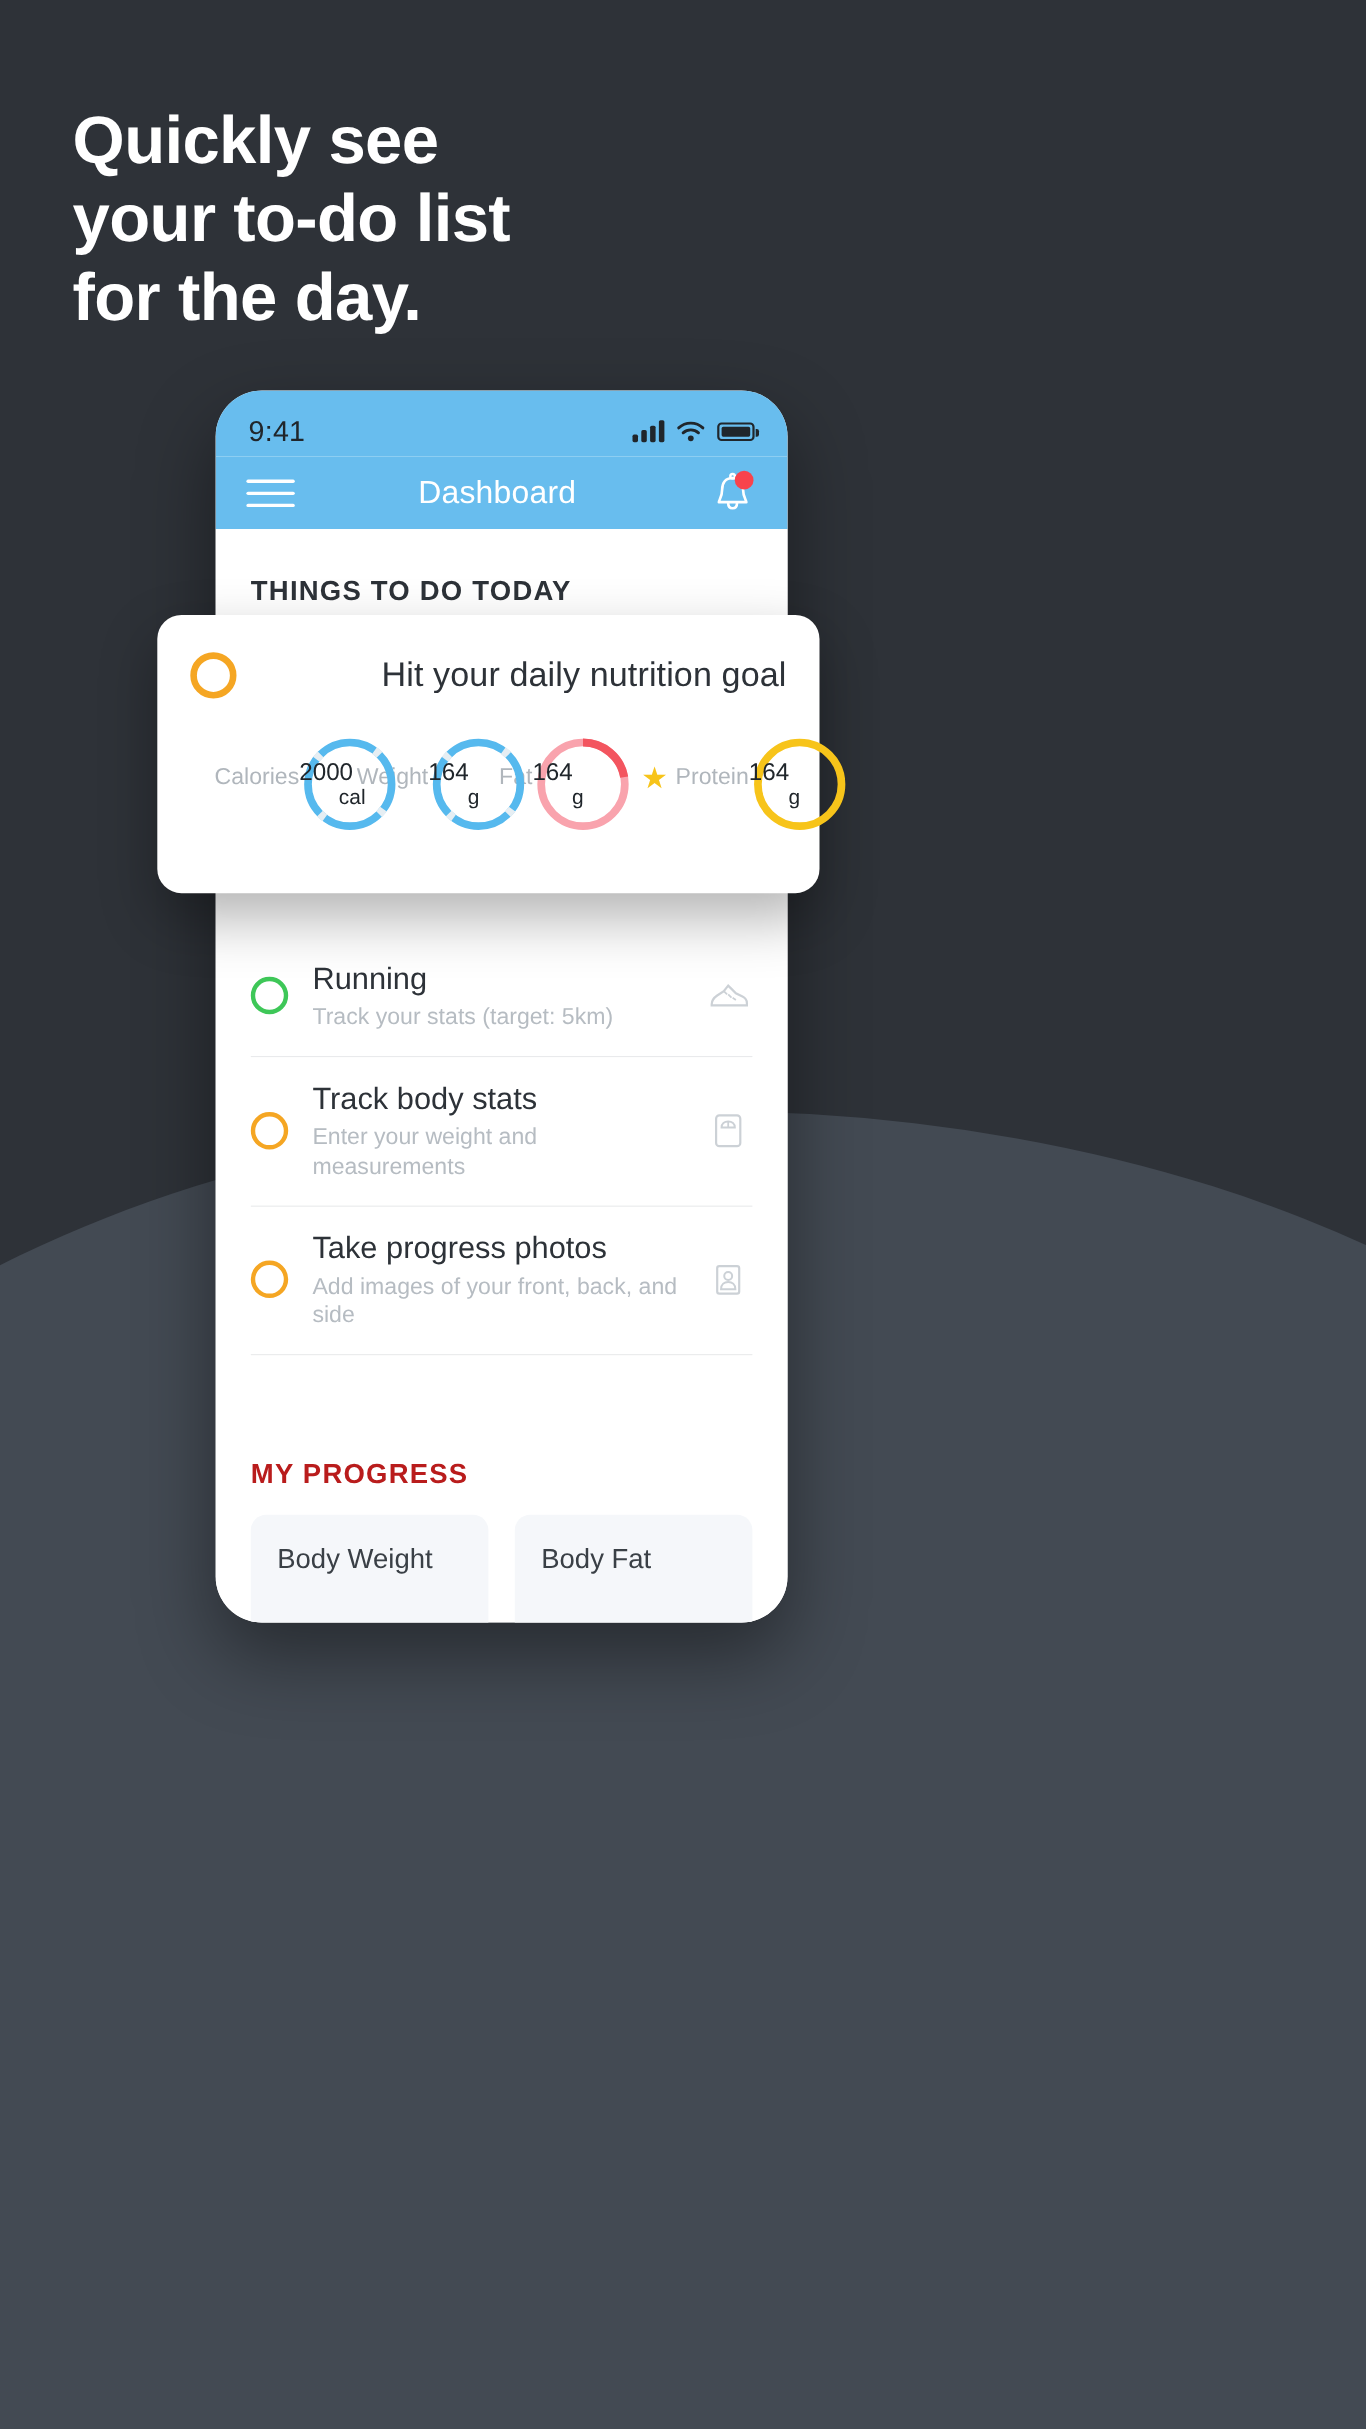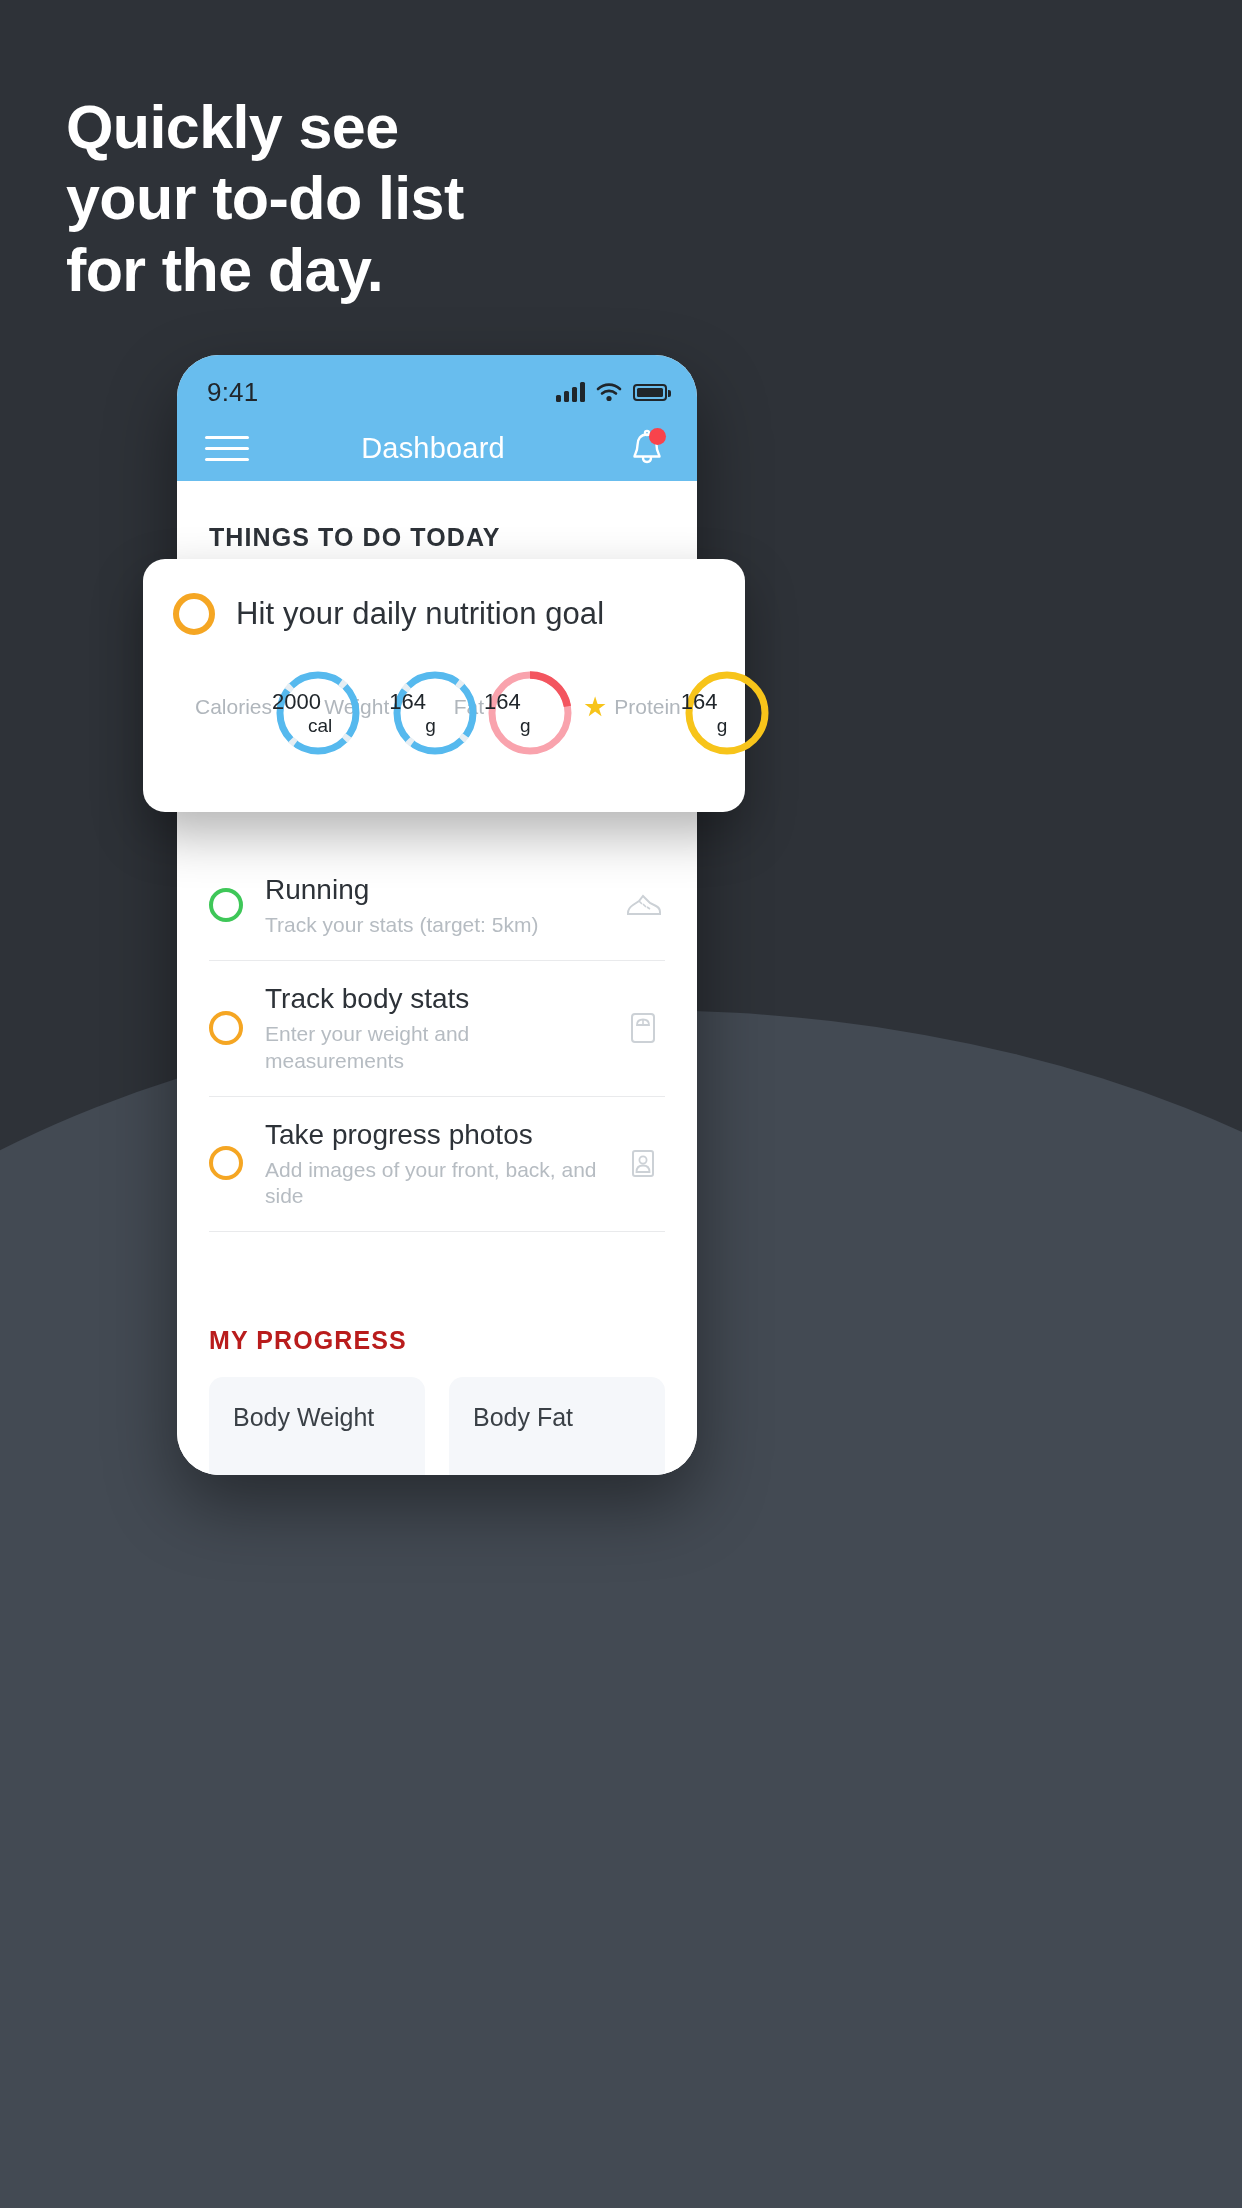--- a/index.html
+++ b/index.html
@@ -24,21 +24,21 @@
   .headline {
     position:absolute; left:66px; top:92px; z-index:5;
     color:#ffffff;
     font-size:61px; font-weight:bold;
     line-height:1.17; letter-spacing:-0.6px;
   }
   .headline .ln { display:block; white-space:pre; }
 
   
   .phone {
-    position:absolute; left:177px; top:355px;
+    position:absolute; left:196px; top:355px;
     width:520px; height:1120px;
     background:#ffffff;
     border-radius:42px;
     overflow:hidden;
     z-index:4;
     box-shadow:0 30px 70px rgba(0,0,0,.42);
   }
 
   
   .statusbar {
@@ -112,21 +112,21 @@
 
   
   .nutcard {
     position:absolute; left:143px; top:559px;
     width:602px; height:253px;
     background:#fff; border-radius:22px;
     box-shadow:0 22px 52px rgba(0,0,0,.30);
     z-index:8;
     padding:34px 30px 0 30px;
   }
-  .nut-head { display:flex; align-items:center; gap:21px; }
+  .nut-head { display:flex; align-items:center; gap:21px;justify-content:space-between; }
   .nut-ring { width:42px; height:42px; border-radius:50%; border:6px solid #f5a623; flex:0 0 auto; }
   .nut-title { font-size:31px; color:#2d3238; letter-spacing:.1px; }
   .macros { display:flex; justify-content:space-between; padding:20px 22px 0 22px; }
   .macro { width:110px; display:flex; align-items:center; }
   .macro-lab { font-size:21px; color:#b0b6bc; display:flex; align-items:center; gap:7px; white-space:nowrap; }
   .star { color:#f7c41a; font-size:27px; line-height:1; }
   .donut { position:relative; width:92px; height:92px; margin-top:12px; }
   .donut svg { display:block; transform:rotate(-90deg); }
   .donut-txt {
     position:absolute; inset:0; display:flex; flex-direction:column;

